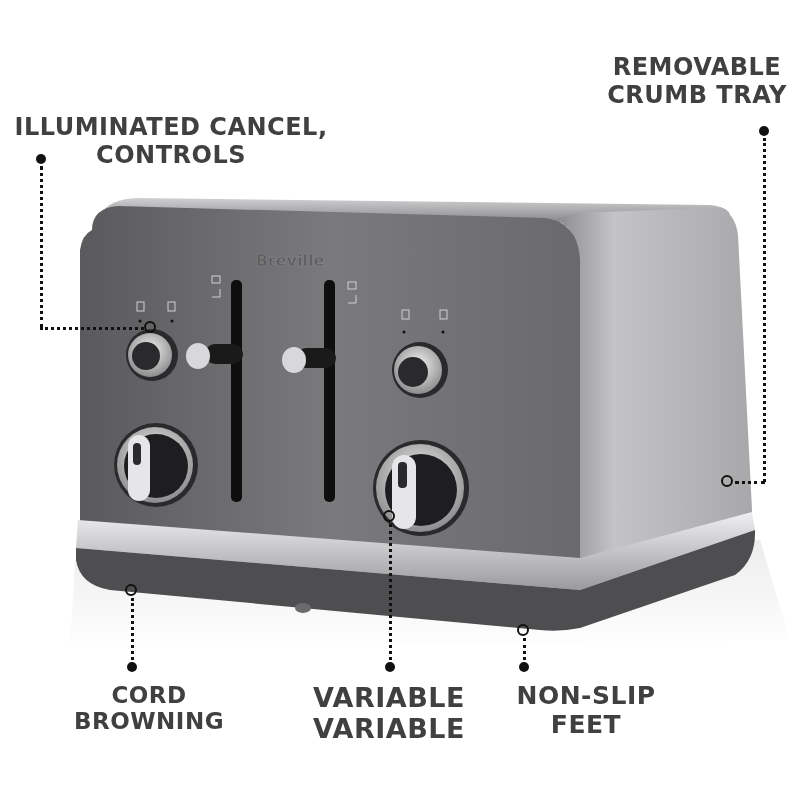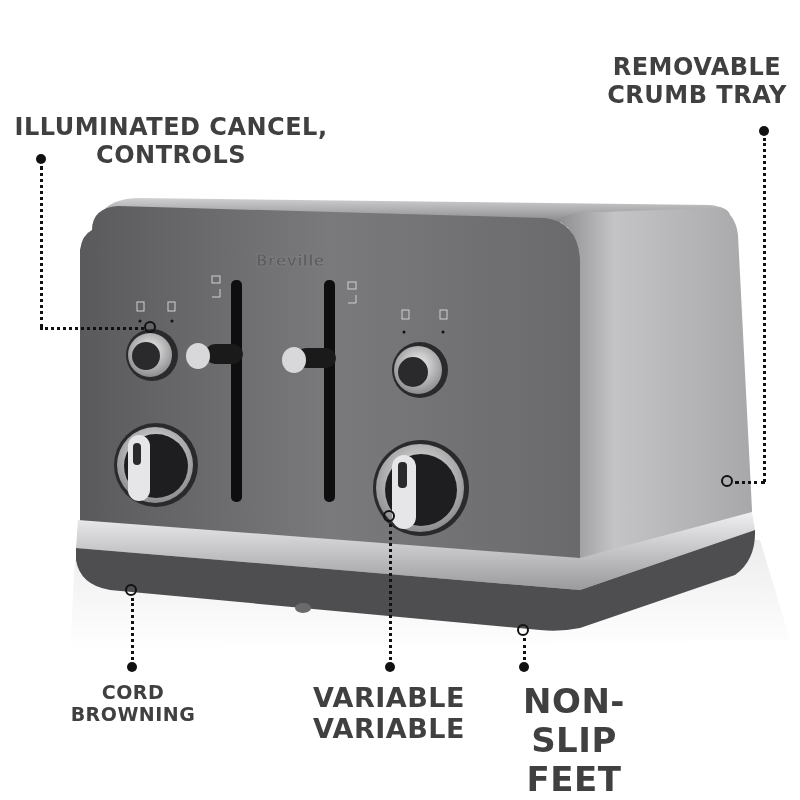--- a/index.html
+++ b/index.html
@@ -123,32 +123,32 @@
   <span>CRUMB TRAY</span>
 </div>
 <div class="dot" style="left:759px; top:126px;"></div>
 <div class="vline" style="left:763px; top:138px; height:344px;"></div>
 <div class="hline" style="left:735px; top:481px; width:30px;"></div>
 <div class="ring" style="left:721px; top:475px;"></div>
 
 <div class="ring" style="left:125px; top:584px;"></div>
 <div class="vline" style="left:131px; top:598px; height:62px;"></div>
 <div class="dot" style="left:127px; top:662px;"></div>
-<div class="label" style="left:40px; top:682px; width:186px; font-size:19px;">
+<div class="label" style="left:56px; top:682px; width:186px; font-size:23px;">
   <span>CORD</span>
   <span>BROWNING</span>
 </div>
 
 <div class="ring" style="left:383px; top:510px;"></div>
 <div class="vline" style="left:389px; top:524px; height:136px;"></div>
 <div class="dot" style="left:385px; top:662px;"></div>
 <div class="label" style="left:280px; top:682px; width:218px; font-size:27px;">
   <span>VARIABLE</span>
   <span>VARIABLE</span>
 </div>
 
 <div class="ring" style="left:517px; top:624px;"></div>
 <div class="vline" style="left:523px; top:638px; height:22px;"></div>
 <div class="dot" style="left:519px; top:662px;"></div>
-<div class="label" style="left:486px; top:682px; width:176px; font-size:34px;">
+<div class="label" style="left:498px; top:682px; width:176px; font-size:25px;">
   <span>NON-SLIP</span>
   <span>FEET</span>
 </div>
 
 </body></html>

